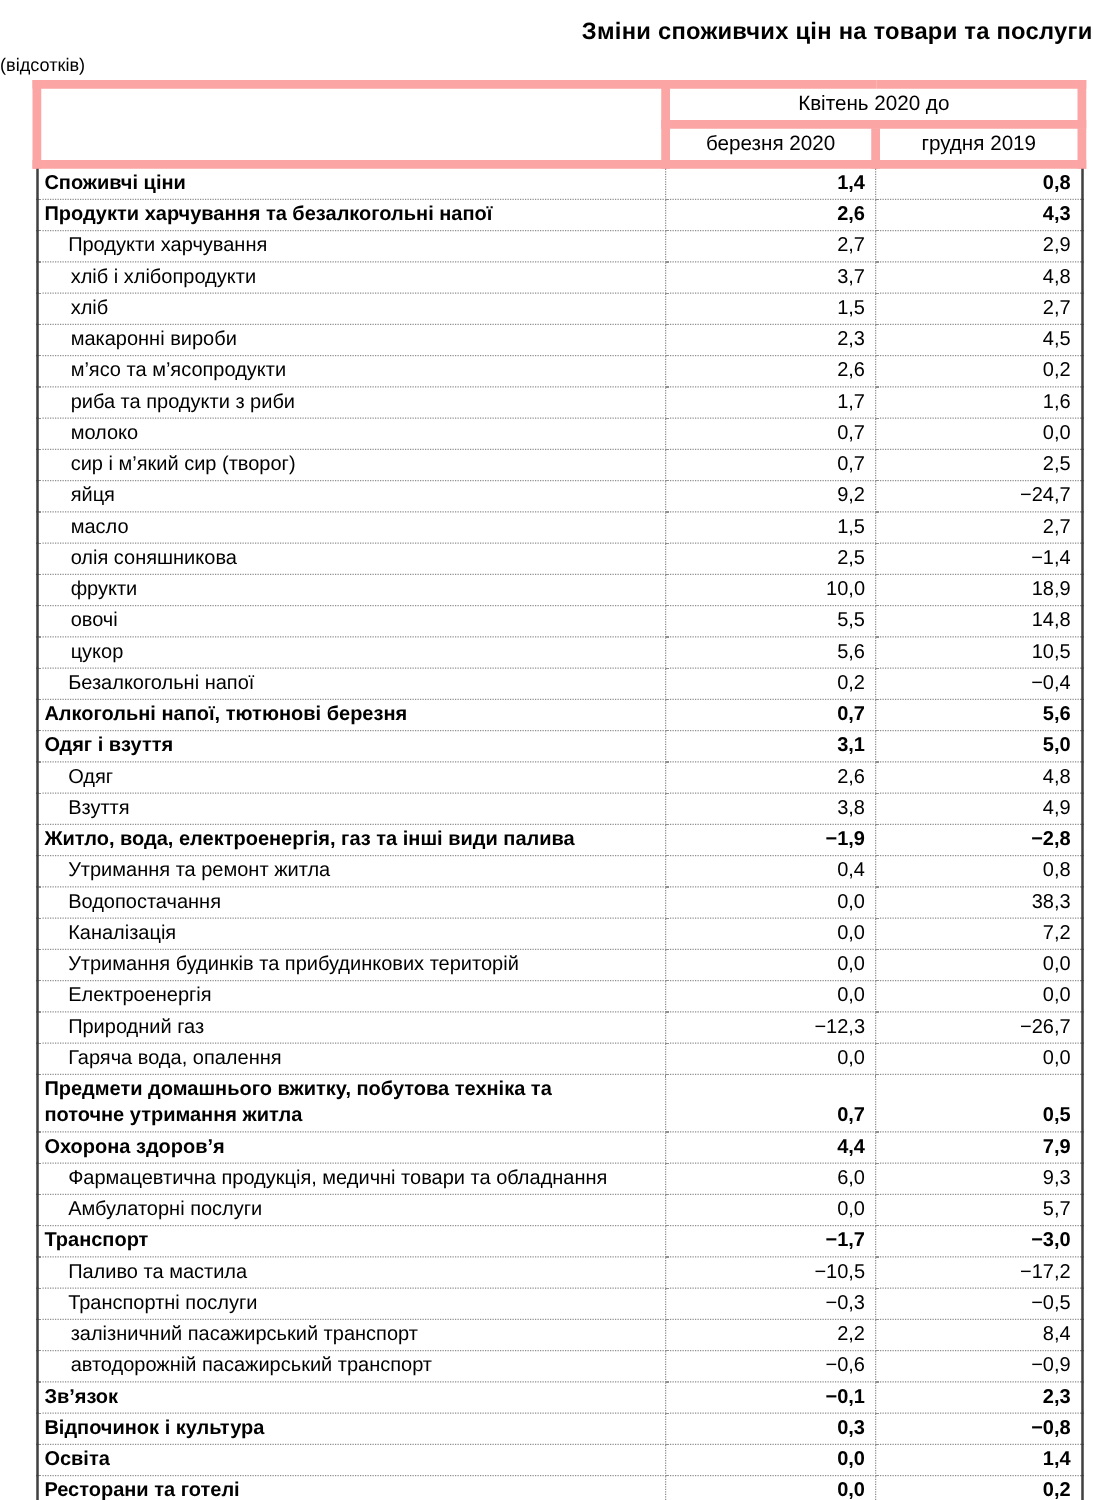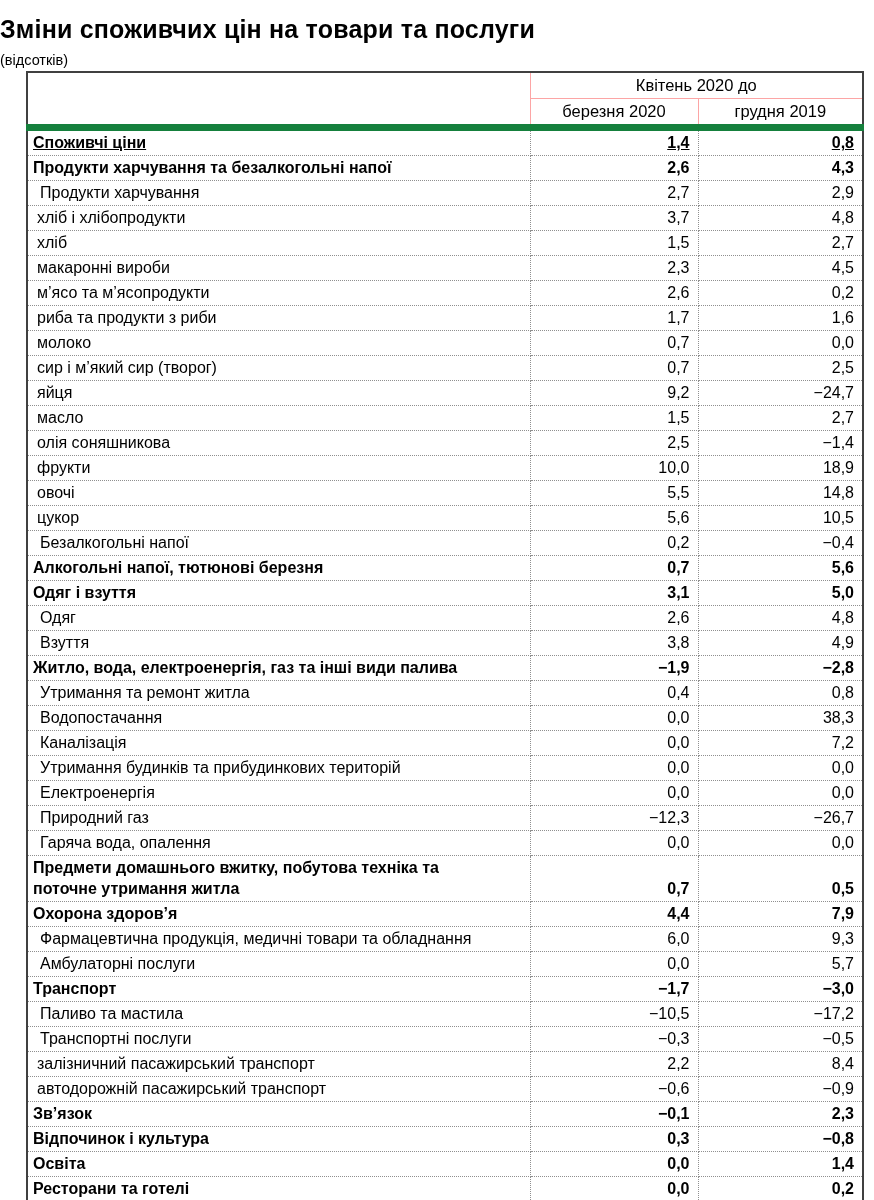--- a/index.html
+++ b/index.html
@@ -8,68 +8,68 @@
     background: #ffffff;
   }
   body {
     width: 874px;
     height: 1200px;
     font-family: "Liberation Sans", "DejaVu Sans", sans-serif;
     color: #000000;
     overflow: hidden;
   }
   .page-title {
-    text-align: left;
+    text-align: right;
     font-weight: bold;
-    font-size: 25px;
+    font-size: 19px;
     padding-top: 15px;
     letter-spacing: 0.2px;
   }
   .unit-note {
     text-align: left;
     font-size: 14.5px;
     padding: 8px 13px 3px 0;
   }
   table.price-table {
     border-collapse: collapse;
     table-layout: fixed;
     margin-left: 26px;
     width: 836px;
     border: 2px solid #404040;
   }
   col.c-label { width: 503px; }
   col.c-v1 { width: 168px; }
   col.c-v2 { width: 165px; }
 
   thead th {
-    border: 1px solid #fca5a5;
+    border: 7px solid #fca5a5;
     font-weight: normal;
     font-size: 16.5px;
     text-align: center;
     height: 25px;
     padding: 0 4px;
     background: #ffffff;
   }
   tbody td {
     border: 1px dotted #8f8f8f;
     font-size: 16px;
     height: 24px;
     line-height: 21px;
     padding: 1px 8px 2px 5px;
     vertical-align: bottom;
     box-sizing: border-box;
   }
-  tbody tr:first-child td { border-top: 7px solid #15803d; text-decoration: underline; }
+  tbody tr:first-child td { border-top: 7px solid #15803d; }
   td.label {
     text-align: left;
     white-space: pre-line;
   }
   td.ind0 { padding-left: 5px; }
-  td.ind1 { padding-left: 12px; }
-  td.ind2 { padding-left: 9px; }
+  td.ind1 { padding-left: 24px; }
+  td.ind2 { padding-left: 26px; }
   td.num {
     text-align: right;
     padding-right: 8px;
   }
   tr.bold td { font-weight: bold; }
 </style>
 </head>
 <body>
 
 <div class="page-title">Зміни споживчих цін на товари та послуги</div>

